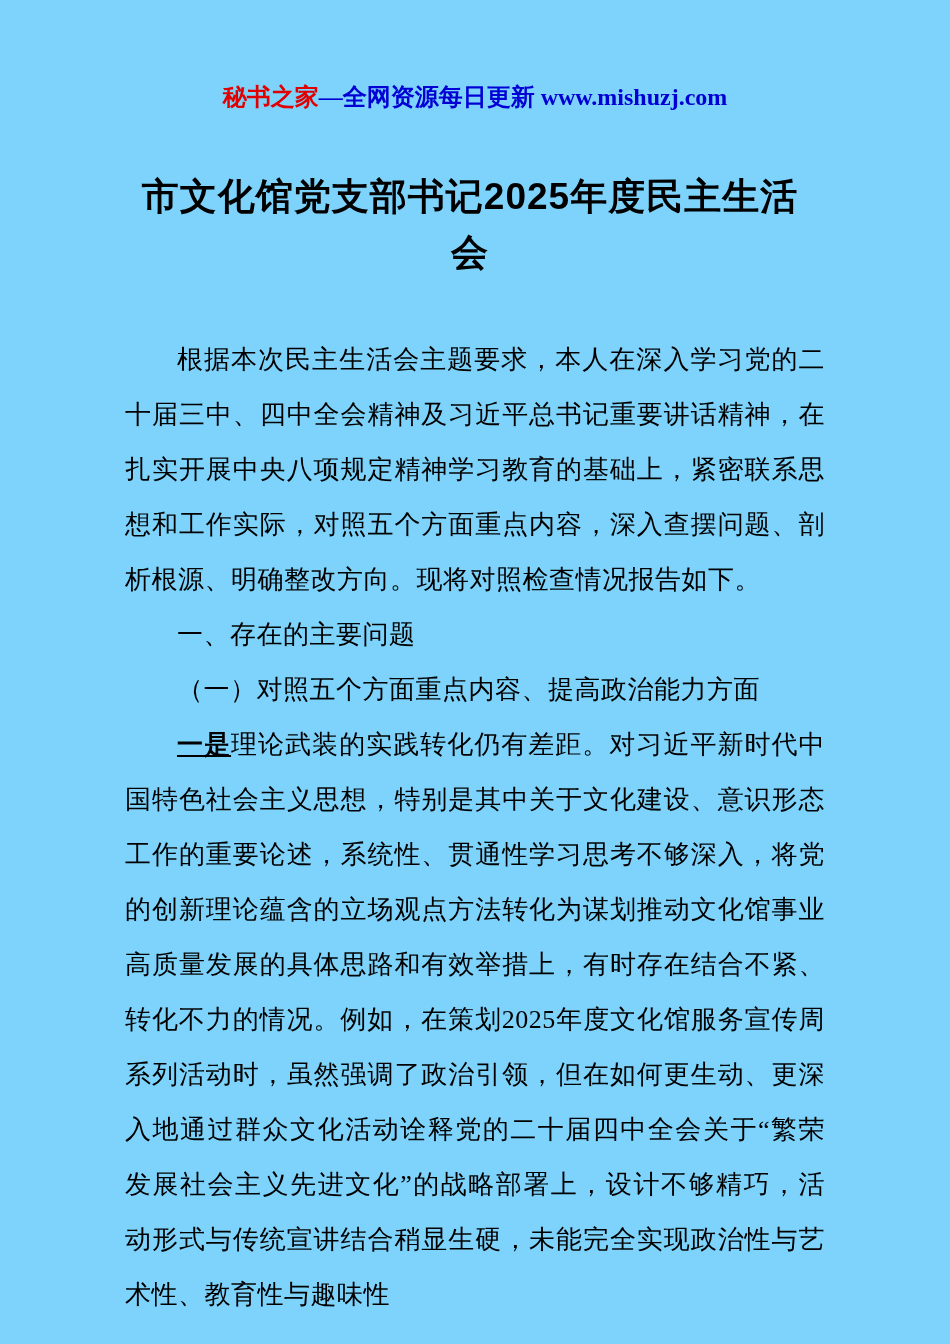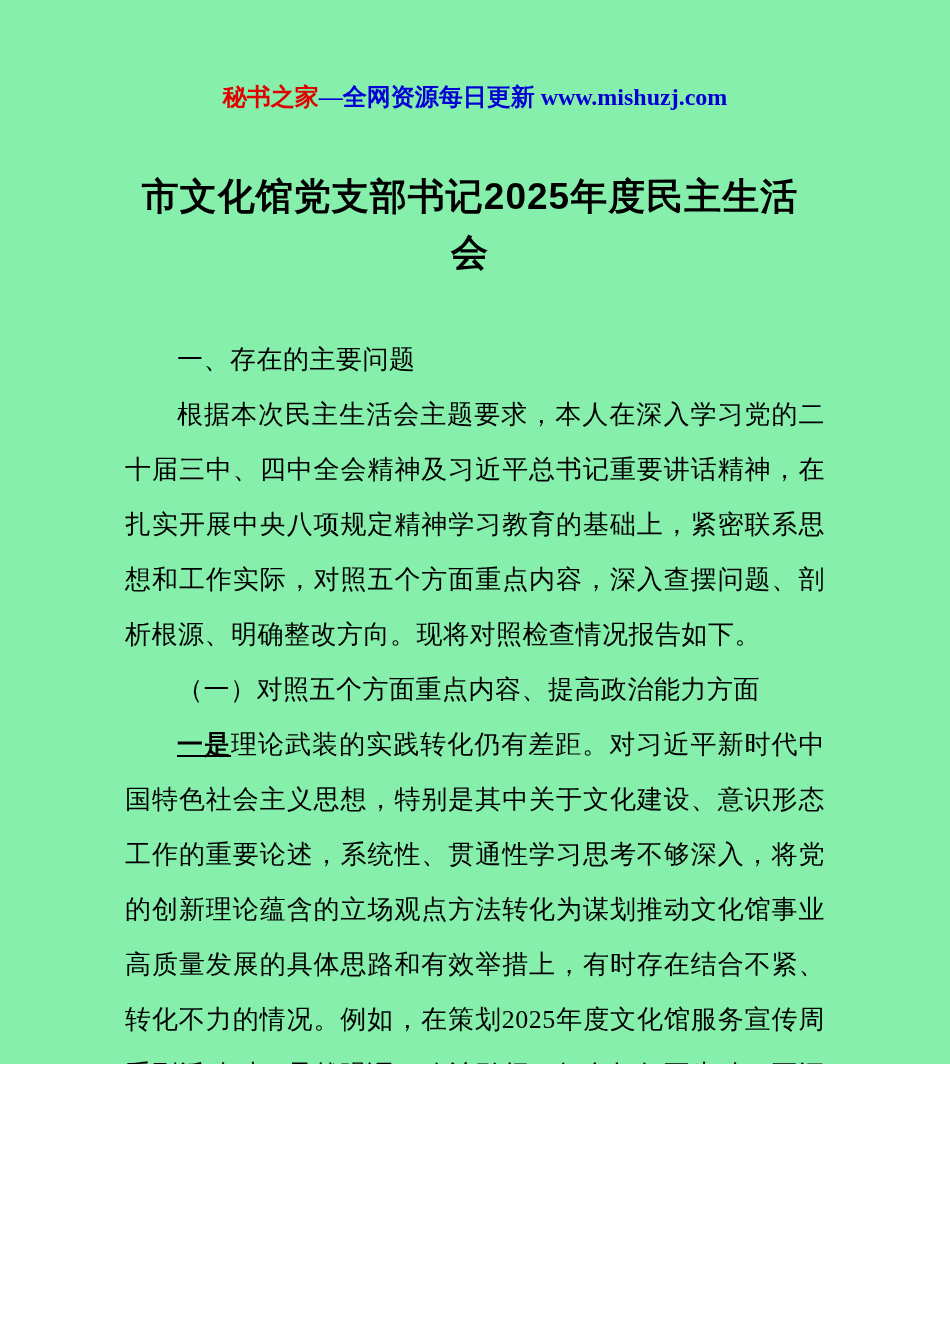--- a/index.html
+++ b/index.html
@@ -3,23 +3,23 @@
 <meta charset="utf-8">
 <style>
   html, body {
     margin: 0;
     padding: 0;
     background: #ffffff;
   }
   .page {
     position: relative;
     width: 950px;
-    height: 1064px;
+    height: 1344px;
     box-sizing: border-box;
-    background: #86efac;
+    background: #7dd3fc;
     padding: 82px 125px 0 125px;
     overflow: hidden;
     font-family: "Liberation Serif", serif;
     color: #000000;
   }
   .doc-header {
     text-align: center;
     font-size: 24px;
     font-weight: bold;
     line-height: 1.3;
@@ -60,19 +60,19 @@
 
   <div class="doc-header">
     <span class="site-name" style="color:#e00000;">秘书之家</span><span class="tagline" style="color:#0000d4;">—全网资源每日更新 </span><span class="site-url" style="color:#0000d4;">www.mishuzj.com</span>
   </div>
 
   <h1 class="doc-title">
     <span>市文化馆党支部书记2025年度民主生活会</span><br>
   </h1>
 
   <div class="doc-body">
+    <p>根据本次民主生活会主题要求，本人在深入学习党的二十届三中、四中全会精神及习近平总书记重要讲话精神，在扎实开展中央八项规定精神学习教育的基础上，紧密联系思想和工作实际，对照五个方面重点内容，深入查摆问题、剖析根源、明确整改方向。现将对照检查情况报告如下。</p>
     <p>一、存在的主要问题</p>
-    <p>根据本次民主生活会主题要求，本人在深入学习党的二十届三中、四中全会精神及习近平总书记重要讲话精神，在扎实开展中央八项规定精神学习教育的基础上，紧密联系思想和工作实际，对照五个方面重点内容，深入查摆问题、剖析根源、明确整改方向。现将对照检查情况报告如下。</p>
     <p>（一）对照五个方面重点内容、提高政治能力方面</p>
     <p><span class="lead-bold">一是</span><span>理论武装的实践转化仍有差距。对习近平新时代中国特色社会主义思想，特别是其中关于文化建设、意识形态工作的重要论述，系统性、贯通性学习思考不够深入，将党的创新理论蕴含的立场观点方法转化为谋划推动文化馆事业高质量发展的具体思路和有效举措上，有时存在结合不紧、转化不力的情况。例如，在策划2025年度文化馆服务宣传周系列活动时，虽然强调了政治引领，但在如何更生动、更深入地通过群众文化活动诠释党的二十届四中全会关于“繁荣发展社会主义先进文化”的战略部署上，设计不够精巧，活动形式与传统宣讲结合稍显生硬，未能完全实现政治性与艺术性、教育性与趣味性</span></p>
   </div>
 
 </div>
 
 </body></html>

